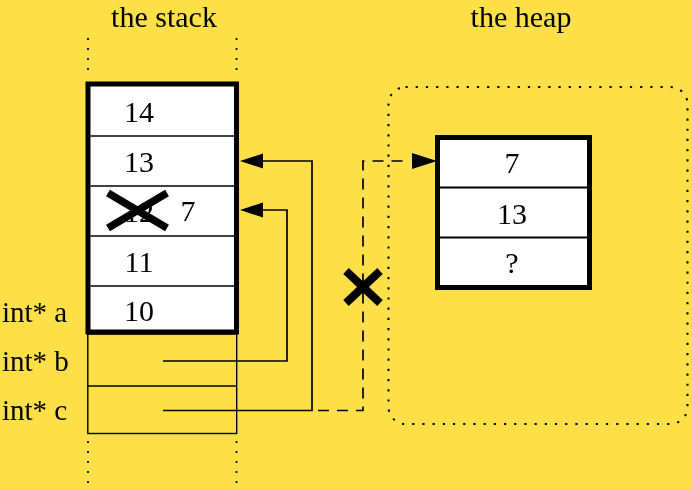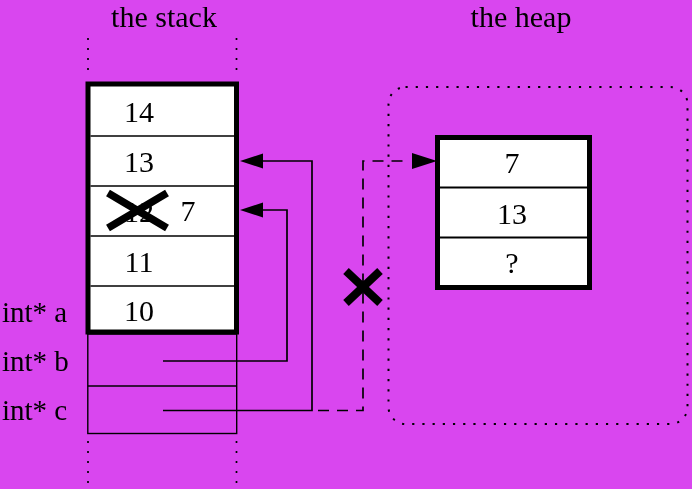--- a/index.html
+++ b/index.html
@@ -4,21 +4,21 @@
 <style>
   html, body {
     margin: 0;
     padding: 0;
     background: #ffffff;
   }
   .canvas {
     position: relative;
     width: 692px;
     height: 489px;
-    background: #d946ef;
+    background: #fde047;
     overflow: hidden;
   }
   svg text {
     font-family: "Liberation Serif", serif;
     fill: #000000;
   }
   .title-text   { font-size: 30px; }
   .cell-text    { font-size: 30px; }
   .label-text   { font-size: 29px; }
 </style>

